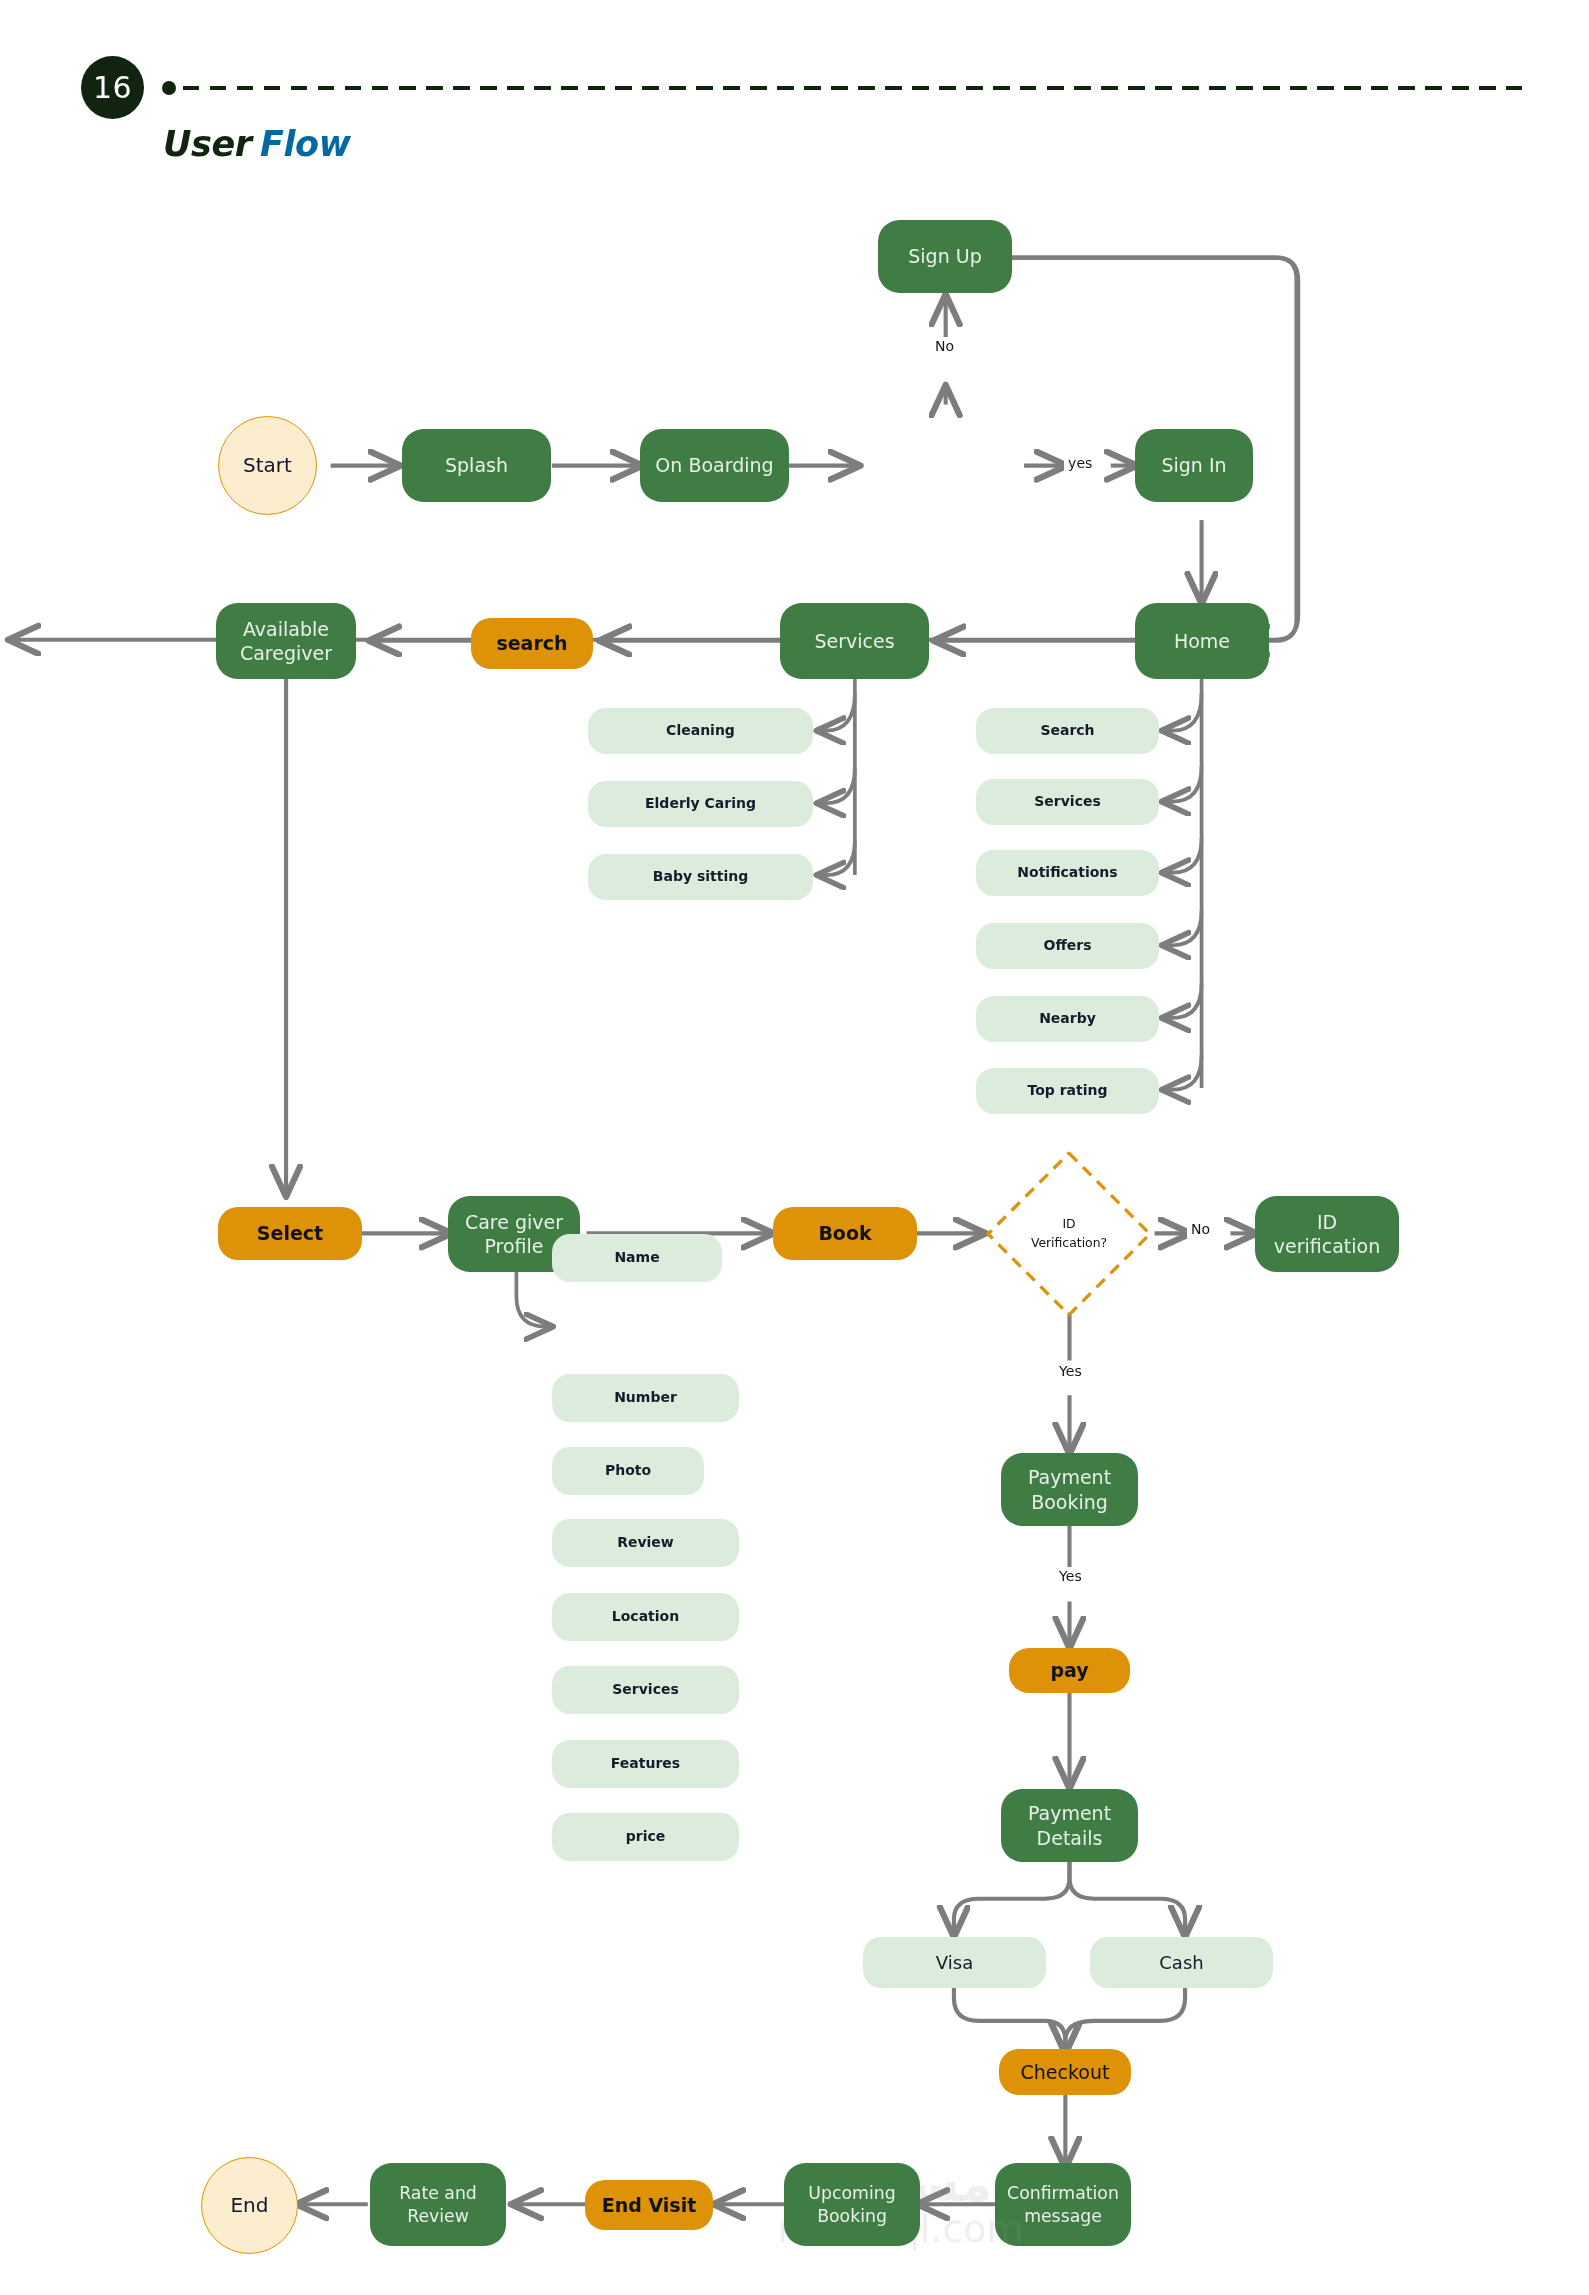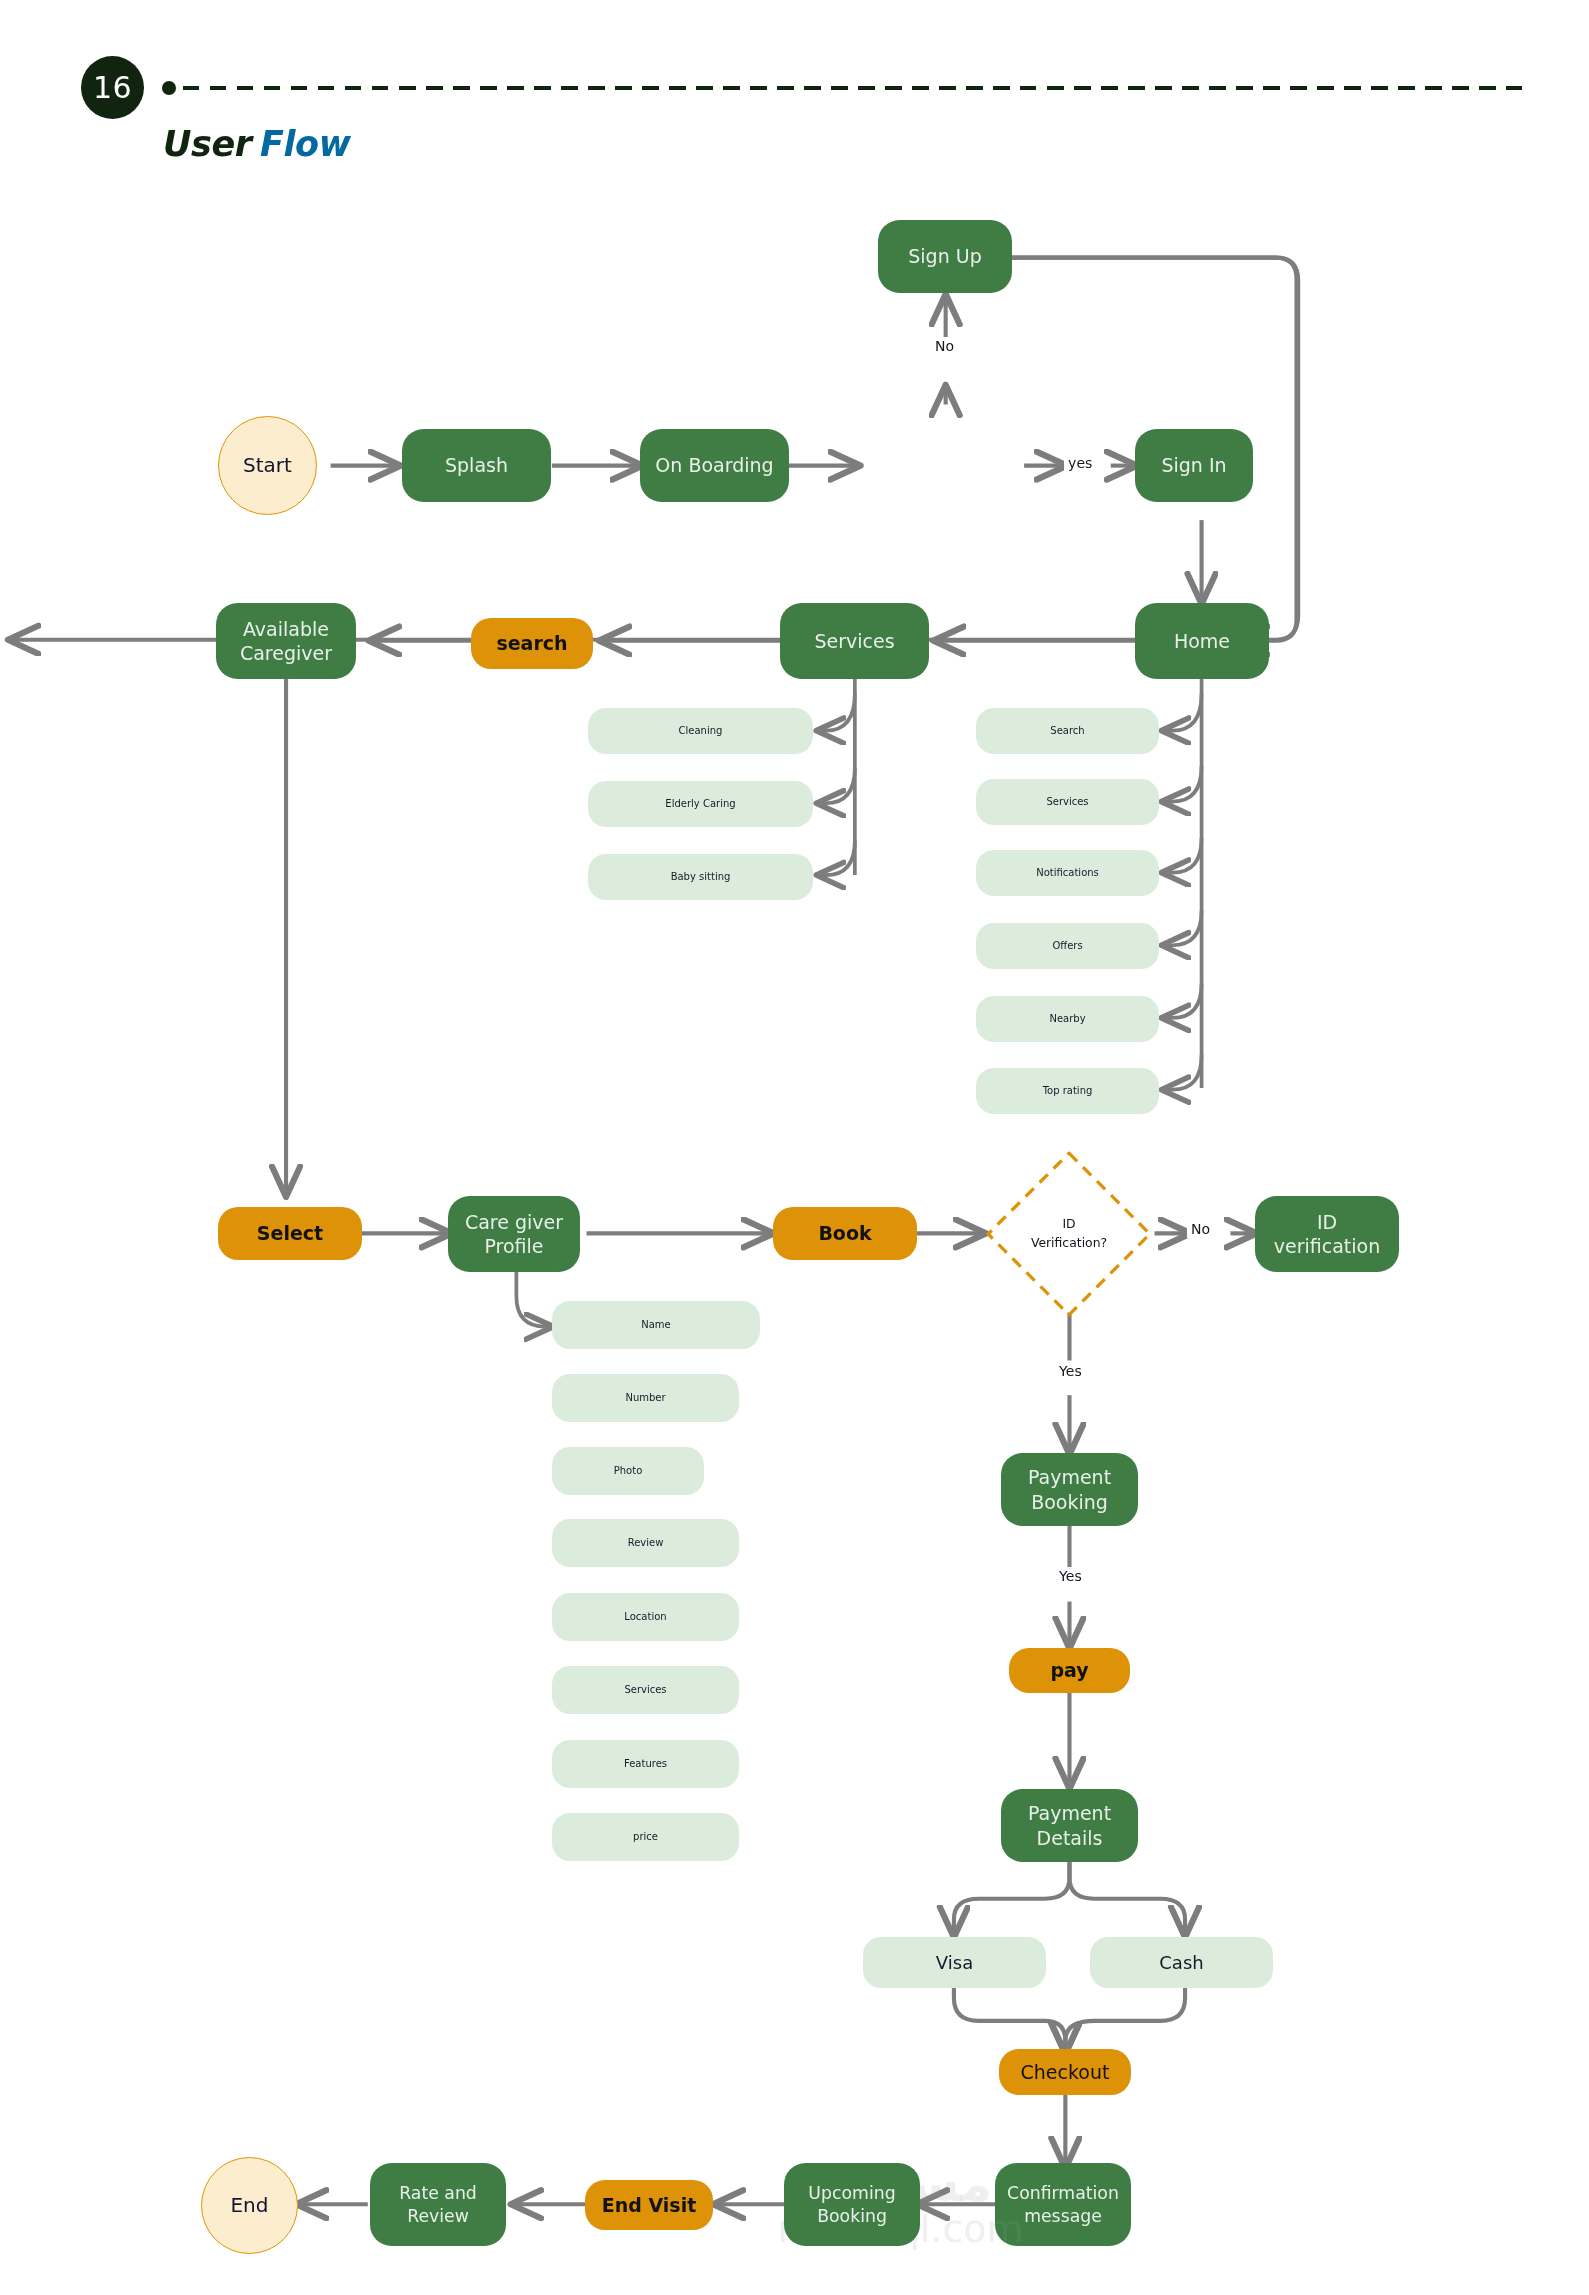--- a/index.html
+++ b/index.html
@@ -111,22 +111,22 @@
     color: #121212;
     border-radius: 20px;
     font-size: 19px;
     font-weight: bold;
     font-family: "DejaVu Sans", sans-serif;
   }
   .node-light {
     background: #dcecdc;
     color: #161a2b;
     border-radius: 18px;
-    font-size: 10px;
-    font-weight: normal;
+    font-size: 14px;
+    font-weight: bold;
     font-family: "DejaVu Sans", sans-serif;
   }
   .node-terminal {
     background: #fdedcf;
     border: 1.7px solid #e09400;
     border-radius: 50%;
     color: #121430;
     font-size: 20px;
     font-family: "DejaVu Sans", sans-serif;
   }
@@ -360,21 +360,21 @@
   </div>
 
   <div class="node node-green" style="left:1255px; top:1196px; width:144px; height:76px; flex-direction:column;">
     <span>ID</span>
     <span>verification</span>
   </div>
 
   <span class="edge-label" style="left:1187px; top:1220px;">No</span>
   <span class="edge-label" style="left:1055px; top:1362px;">Yes</span>
 
-  <div class="node node-light" style="left:552px; top:1301px; width:208px; height:48px;">
+  <div class="node node-light" style="left:552px; top:1234px; width:170px; height:48px;">
     <span>Name</span>
   </div>
   <div class="node node-light" style="left:552px; top:1374px; width:187px; height:48px;">
     <span>Number</span>
   </div>
   <div class="node node-light" style="left:552px; top:1447px; width:152px; height:48px;">
     <span>Photo</span>
   </div>
   <div class="node node-light" style="left:552px; top:1519px; width:187px; height:48px;">
     <span>Review</span>

